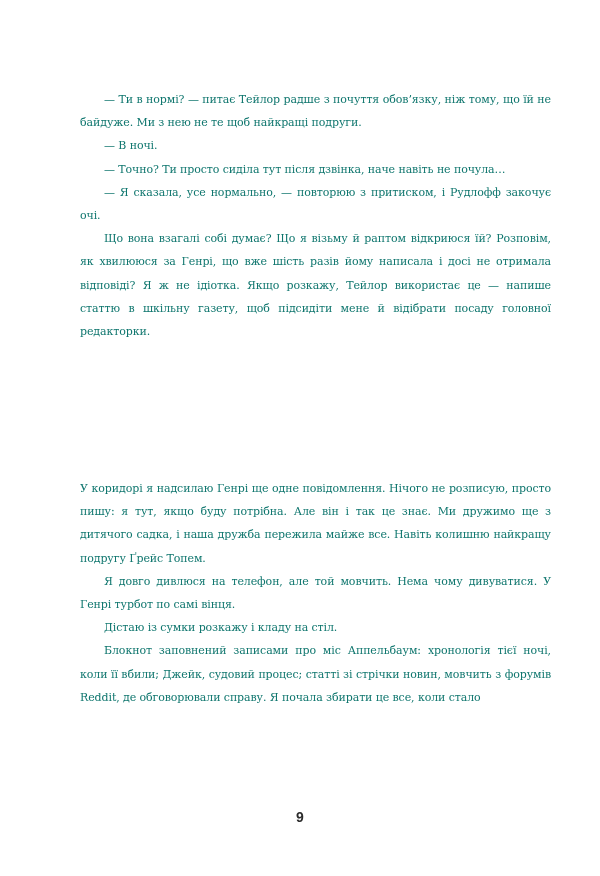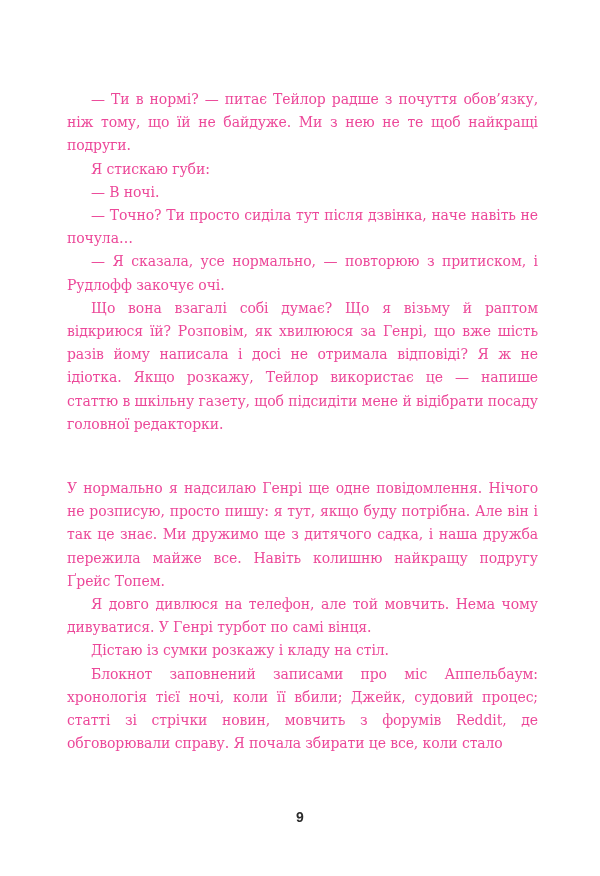--- a/index.html
+++ b/index.html
@@ -16,26 +16,26 @@
     .page {
       position: absolute;
       left: 0;
       top: 0;
       width: 600px;
       height: 876px;
       background: #ffffff;
     }
     .text-block {
       position: absolute;
-      left: 67px;
+      left: 80px;
       width: 471px;
       font-family: "DejaVu Serif", "Liberation Serif", serif;
-      font-size: 14px;
+      font-size: 11px;
       line-height: 23.2px;
-      color: #ec4899;
+      color: #0f766e;
       text-align: justify;
       letter-spacing: -0.1px;
     }
     .text-block p {
       margin: 0;
       text-indent: 0;
       hyphens: manual;
     }
     .text-block p.indent {
       text-indent: 24px;
@@ -54,29 +54,28 @@
       color: #2b2b2b;
     }
   </style>
 </head>
 <body>
 
 <div class="page">
 
   <div class="text-block section-1">
     <p class="indent">— Ти в нормі? — питає Тейлор радше з почуття обов’язку, ніж тому, що їй не байдуже. Ми з нею не те щоб найкращі подруги.</p>
-    <p class="indent">Я стискаю губи:</p>
     <p class="indent">— В ночі.</p>
     <p class="indent">— Точно? Ти просто сиділа тут після дзвінка, наче навіть не почула…</p>
     <p class="indent">— Я сказала, усе нормально, — повторюю з притиском, і Рудлофф закочує очі.</p>
     <p class="indent">Що вона взагалі собі думає? Що я візьму й раптом відкриюся їй? Розповім, як хвилююся за Генрі, що вже шість разів йому написала і досі не отримала відповіді? Я ж не ідіотка. Якщо розкажу, Тейлор використає це — напише статтю в шкільну газету, щоб підсидіти мене й відібрати посаду головної редакторки.</p>
   </div>
 
   <div class="text-block section-2">
-    <p>У нормально я надсилаю Генрі ще одне повідомлення. Нічого не розписую, просто пишу: я тут, якщо буду потрібна. Але він і так це знає. Ми дружимо ще з дитячого садка, і наша дружба пережила майже все. Навіть колишню найкращу подругу Ґрейс Топем.</p>
+    <p>У коридорі я надсилаю Генрі ще одне повідомлення. Нічого не розписую, просто пишу: я тут, якщо буду потрібна. Але він і так це знає. Ми дружимо ще з дитячого садка, і наша дружба пережила майже все. Навіть колишню найкращу подругу Ґрейс Топем.</p>
     <p class="indent">Я довго дивлюся на телефон, але той мовчить. Нема чому дивуватися. У Генрі турбот по самі вінця.</p>
     <p class="indent">Дістаю із сумки розкажу і кладу на стіл.</p>
     <p class="indent">Блокнот заповнений записами про міс Аппельбаум: хронологія тієї ночі, коли її вбили; Джейк, судовий процес; статті зі стрічки новин, мовчить з форумів Reddit, де обговорювали справу. Я почала збирати це все, коли стало</p>
   </div>
 
   <div class="page-number">9</div>
 
 </div>
 
 </body></html>

